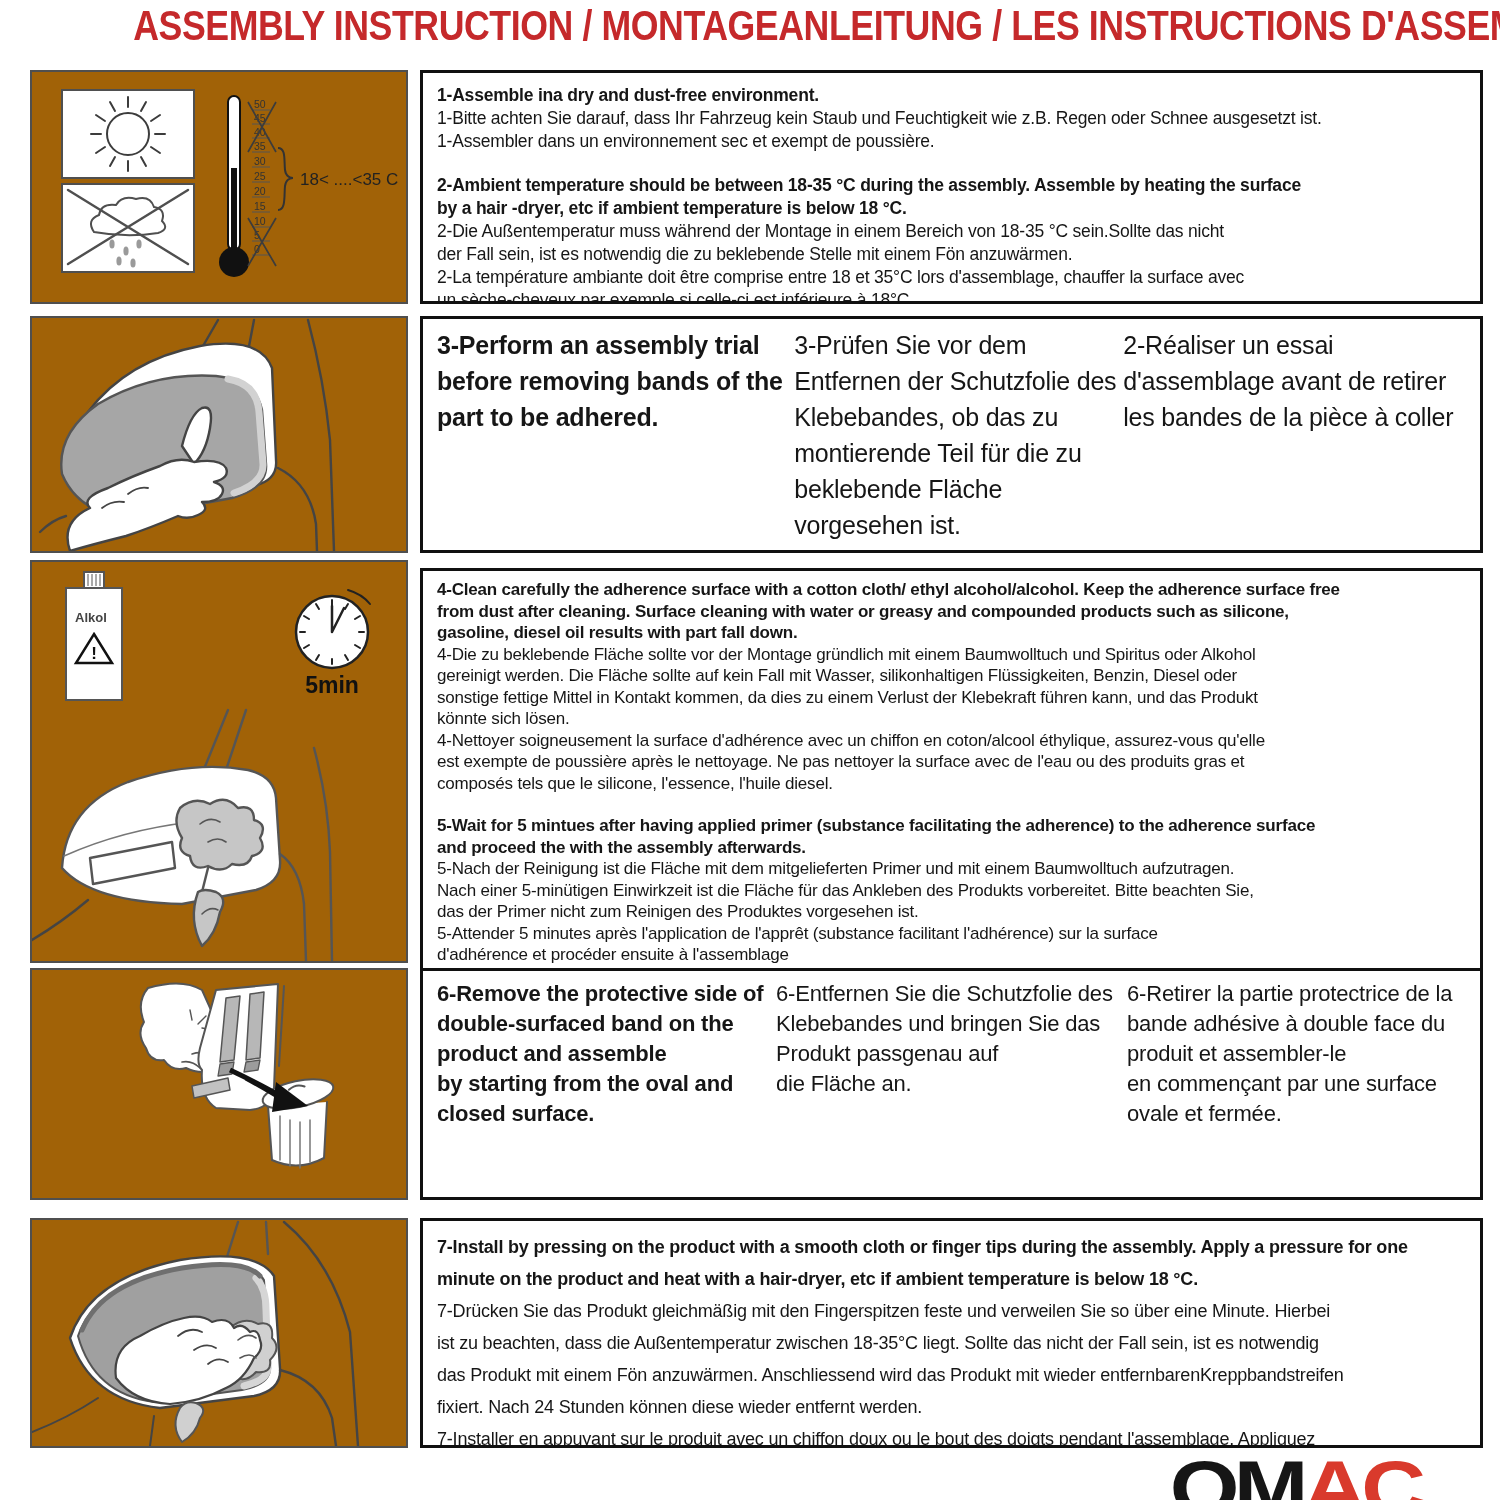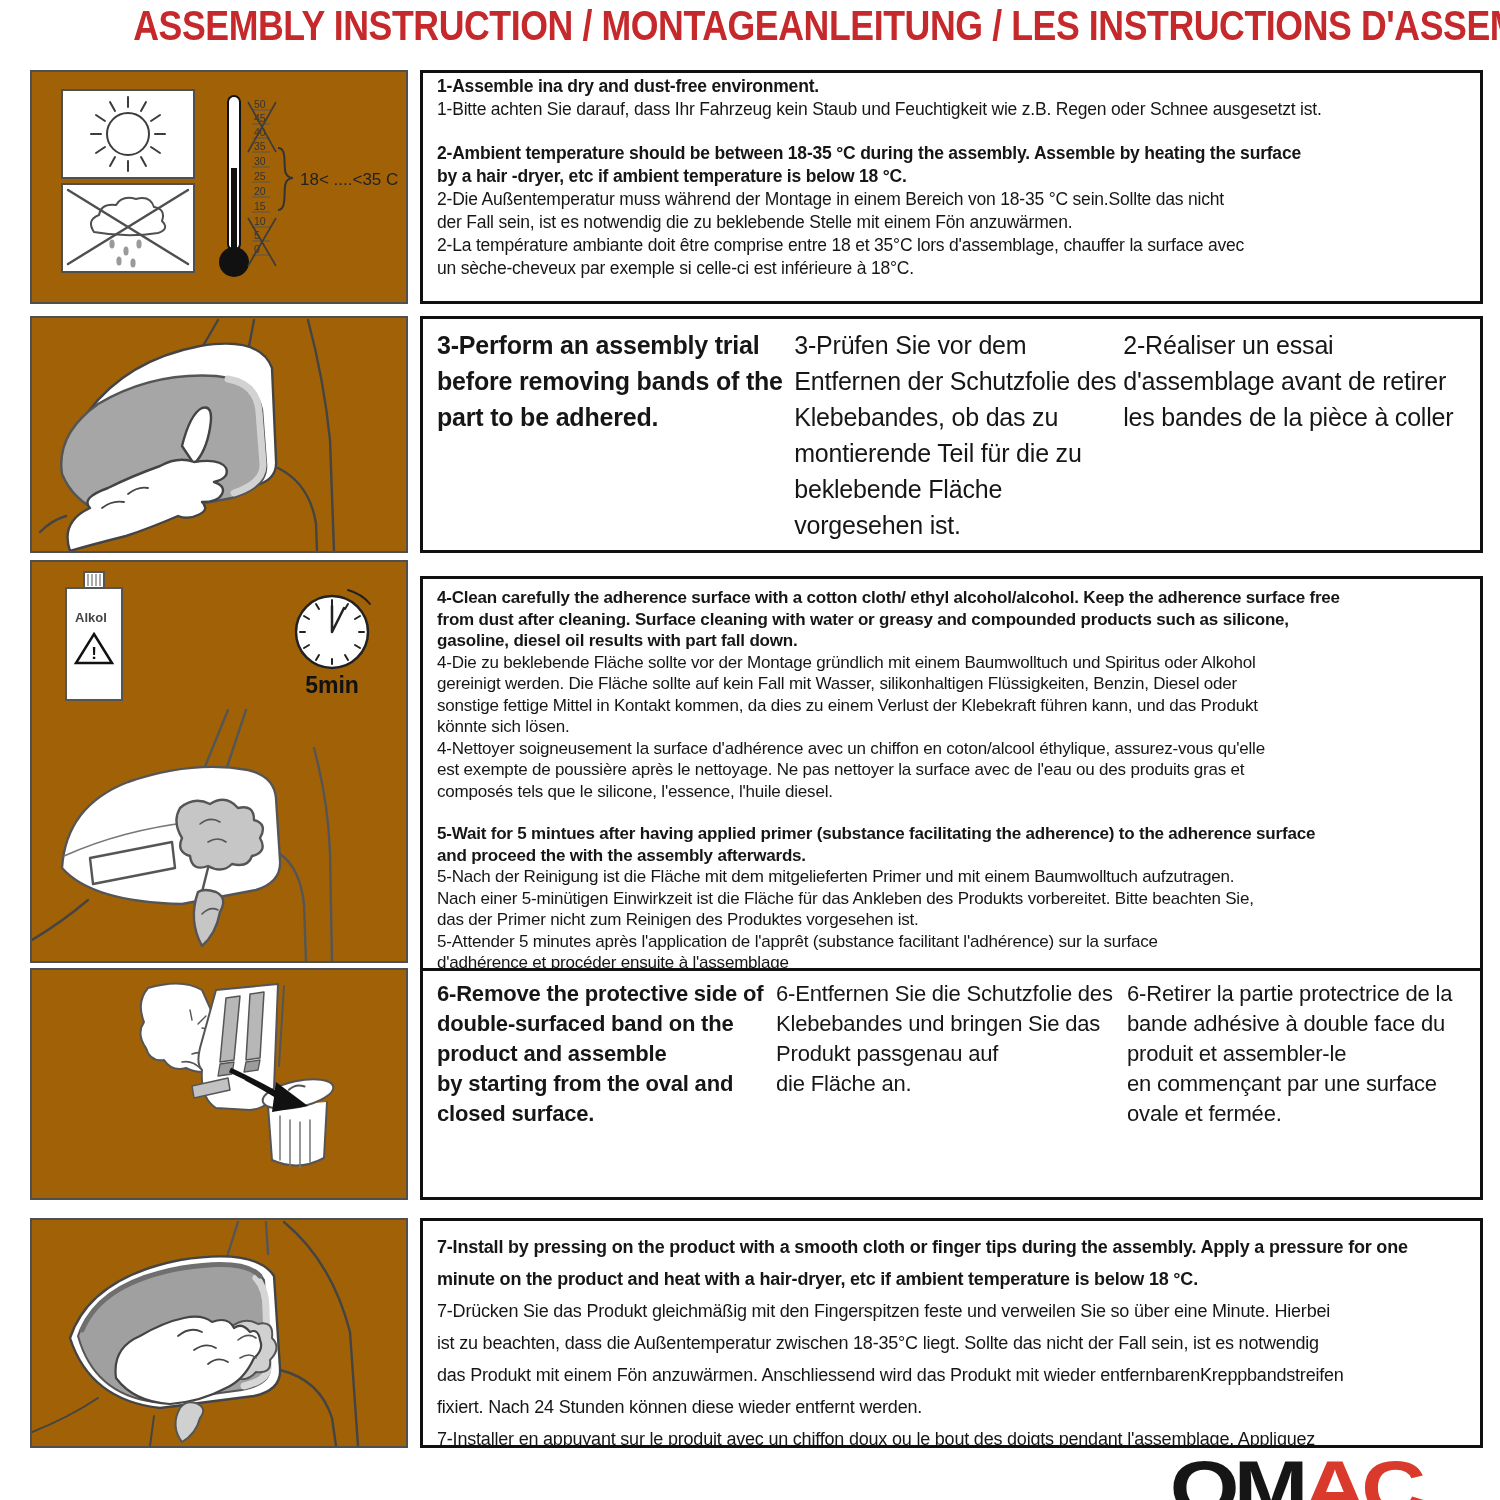--- a/index.html
+++ b/index.html
@@ -13,21 +13,21 @@
   .tbox.center{display:flex;flex-direction:row;justify-content:center;}
   .p{margin:0;white-space:pre-line;letter-spacing:-0.2px;}
   .b{font-weight:bold;}
   .gap{margin-top:21px;}
   
   .r1 .p{font-size:17.5px;line-height:23px;}
   .r2 .p{font-size:25px;line-height:36px;}
   .r3 .p{font-size:17px;line-height:21.5px;}
   .r4 .p{font-size:22px;line-height:30px;}
   .r5 .p{font-size:18px;line-height:32px;}
-  .r1.tbox{padding-top:2px;}
+  .r1.tbox{padding-top:11px;}
   .r5.tbox{padding-top:10px;}
   
   .logo{position:absolute;left:1208px;top:1406px;width:286px;height:76px;background:#fff;display:flex;align-items:center;z-index:5;margin-top:44px;}
   .logo-text{font-weight:bold;font-size:76px;line-height:1;letter-spacing:-5px;transform:scaleX(1.18);transform-origin:right center;white-space:nowrap;}
   .logo-black{color:#161616;}
   .logo-red{color:#d93a2c;}
   svg text{font-family:"Liberation Sans","DejaVu Sans",sans-serif;}
 </style>
 </head>
 <body>
@@ -74,20 +74,21 @@
         <path d="M220,38 h18 M220,52 h18 M220,66 h18 M220,80 h18 M220,95 h18 M220,110 h18 M220,125 h18 M220,140 h18 M220,155 h18 M220,169 h18 M220,183 h18" stroke="#555" stroke-width="1"></path>
         <path d="M216,30 L244,80 M244,30 L216,80 M216,146 L244,194 M244,146 L216,194" stroke="#3c3c3c" stroke-width="1.7"></path>
         <path d="M246,76 C254,76 252,88 253,98 C254,105 259,106 261,106 C259,106 254,107 253,114 C252,124 254,138 246,138" fill="none" stroke="#333" stroke-width="2"></path>
       </g>
       <text x="268" y="113" font-size="17" fill="#222">18&lt; ....&lt;35 C</text>
     </svg>
   </div>
   <div class="tbox r1" style="top:0;height:234px;">
     <p class="p b">1-Assemble ina dry and dust-free environment.</p>
     <p class="p">1-Bitte achten Sie darauf, dass Ihr Fahrzeug kein Staub und Feuchtigkeit wie z.B. Regen oder Schnee ausgesetzt ist.</p>
+    <p class="p">1-Assembler dans un environnement sec et exempt de poussière.</p>
     <p class="p b gap">2-Ambient temperature should be between 18-35 °C  during the assembly. Assemble by heating the surface
 by a hair -dryer, etc if ambient temperature is below 18 °C.</p>
     <p class="p">2-Die Außentemperatur muss während der Montage in einem Bereich von 18-35 °C  sein.Sollte das nicht
 der Fall sein, ist es notwendig die zu beklebende Stelle mit einem Fön anzuwärmen.</p>
     <p class="p">2-La température ambiante doit être comprise entre 18 et 35°C lors d'assemblage, chauffer la surface avec
 un sèche-cheveux par exemple si celle-ci est inférieure à 18°C.</p>
   </div>
 </div>
 
 <div class="row" style="top:316px;height:237px;">
@@ -143,21 +144,21 @@
         <path d="M58,296 L140,280 L143,306 L61,322 Z" fill="#fff"></path>
         <path d="M176,306 L170,330"></path>
         <path d="M148,246 Q162,234 178,242 Q194,232 206,246 Q222,242 222,258 Q236,262 228,276 Q236,290 220,294 Q216,306 200,302 Q190,312 176,304 Q160,310 158,294 Q144,290 150,276 Q140,260 148,246 Z" fill="#c6c6c6"></path>
         <path d="M168,262 q10,-8 20,-2 M176,280 q10,-6 18,0" stroke-width="1.6"></path>
         <path d="M166,330 Q156,358 170,384 Q184,372 188,350 Q196,336 184,330 Q172,326 166,330 Z" fill="#c6c6c6"></path>
         <path d="M170,352 q8,-8 16,-4" stroke-width="1.6"></path>
         <path d="M0,378 Q30,360 56,338" stroke="#444"></path>
       </g>
     </svg>
   </div>
-  <div class="tbox r3" style="top:16px;height:403px;">
+  <div class="tbox r3" style="top:8px;height:403px;">
     <p class="p b">4-Clean carefully the adherence surface with a cotton cloth/ ethyl alcohol/alcohol. Keep the adherence surface free
 from dust after cleaning. Surface cleaning with water or greasy and compounded products such as silicone,
 gasoline, diesel oil results with part fall down.</p>
     <p class="p">4-Die zu beklebende Fläche sollte vor der Montage gründlich mit einem Baumwolltuch und Spiritus oder Alkohol
 gereinigt werden. Die Fläche sollte auf kein Fall mit Wasser, silikonhaltigen Flüssigkeiten, Benzin, Diesel oder
 sonstige fettige Mittel in Kontakt kommen, da dies zu einem Verlust der Klebekraft führen kann, und das Produkt
 könnte sich lösen.</p>
     <p class="p">4-Nettoyer soigneusement la surface d'adhérence avec un chiffon en coton/alcool éthylique, assurez-vous qu'elle
 est exempte de poussière après le nettoyage. Ne pas nettoyer la surface avec de l'eau ou des produits gras et
 composés tels que le silicone, l'essence, l'huile diesel.</p>

